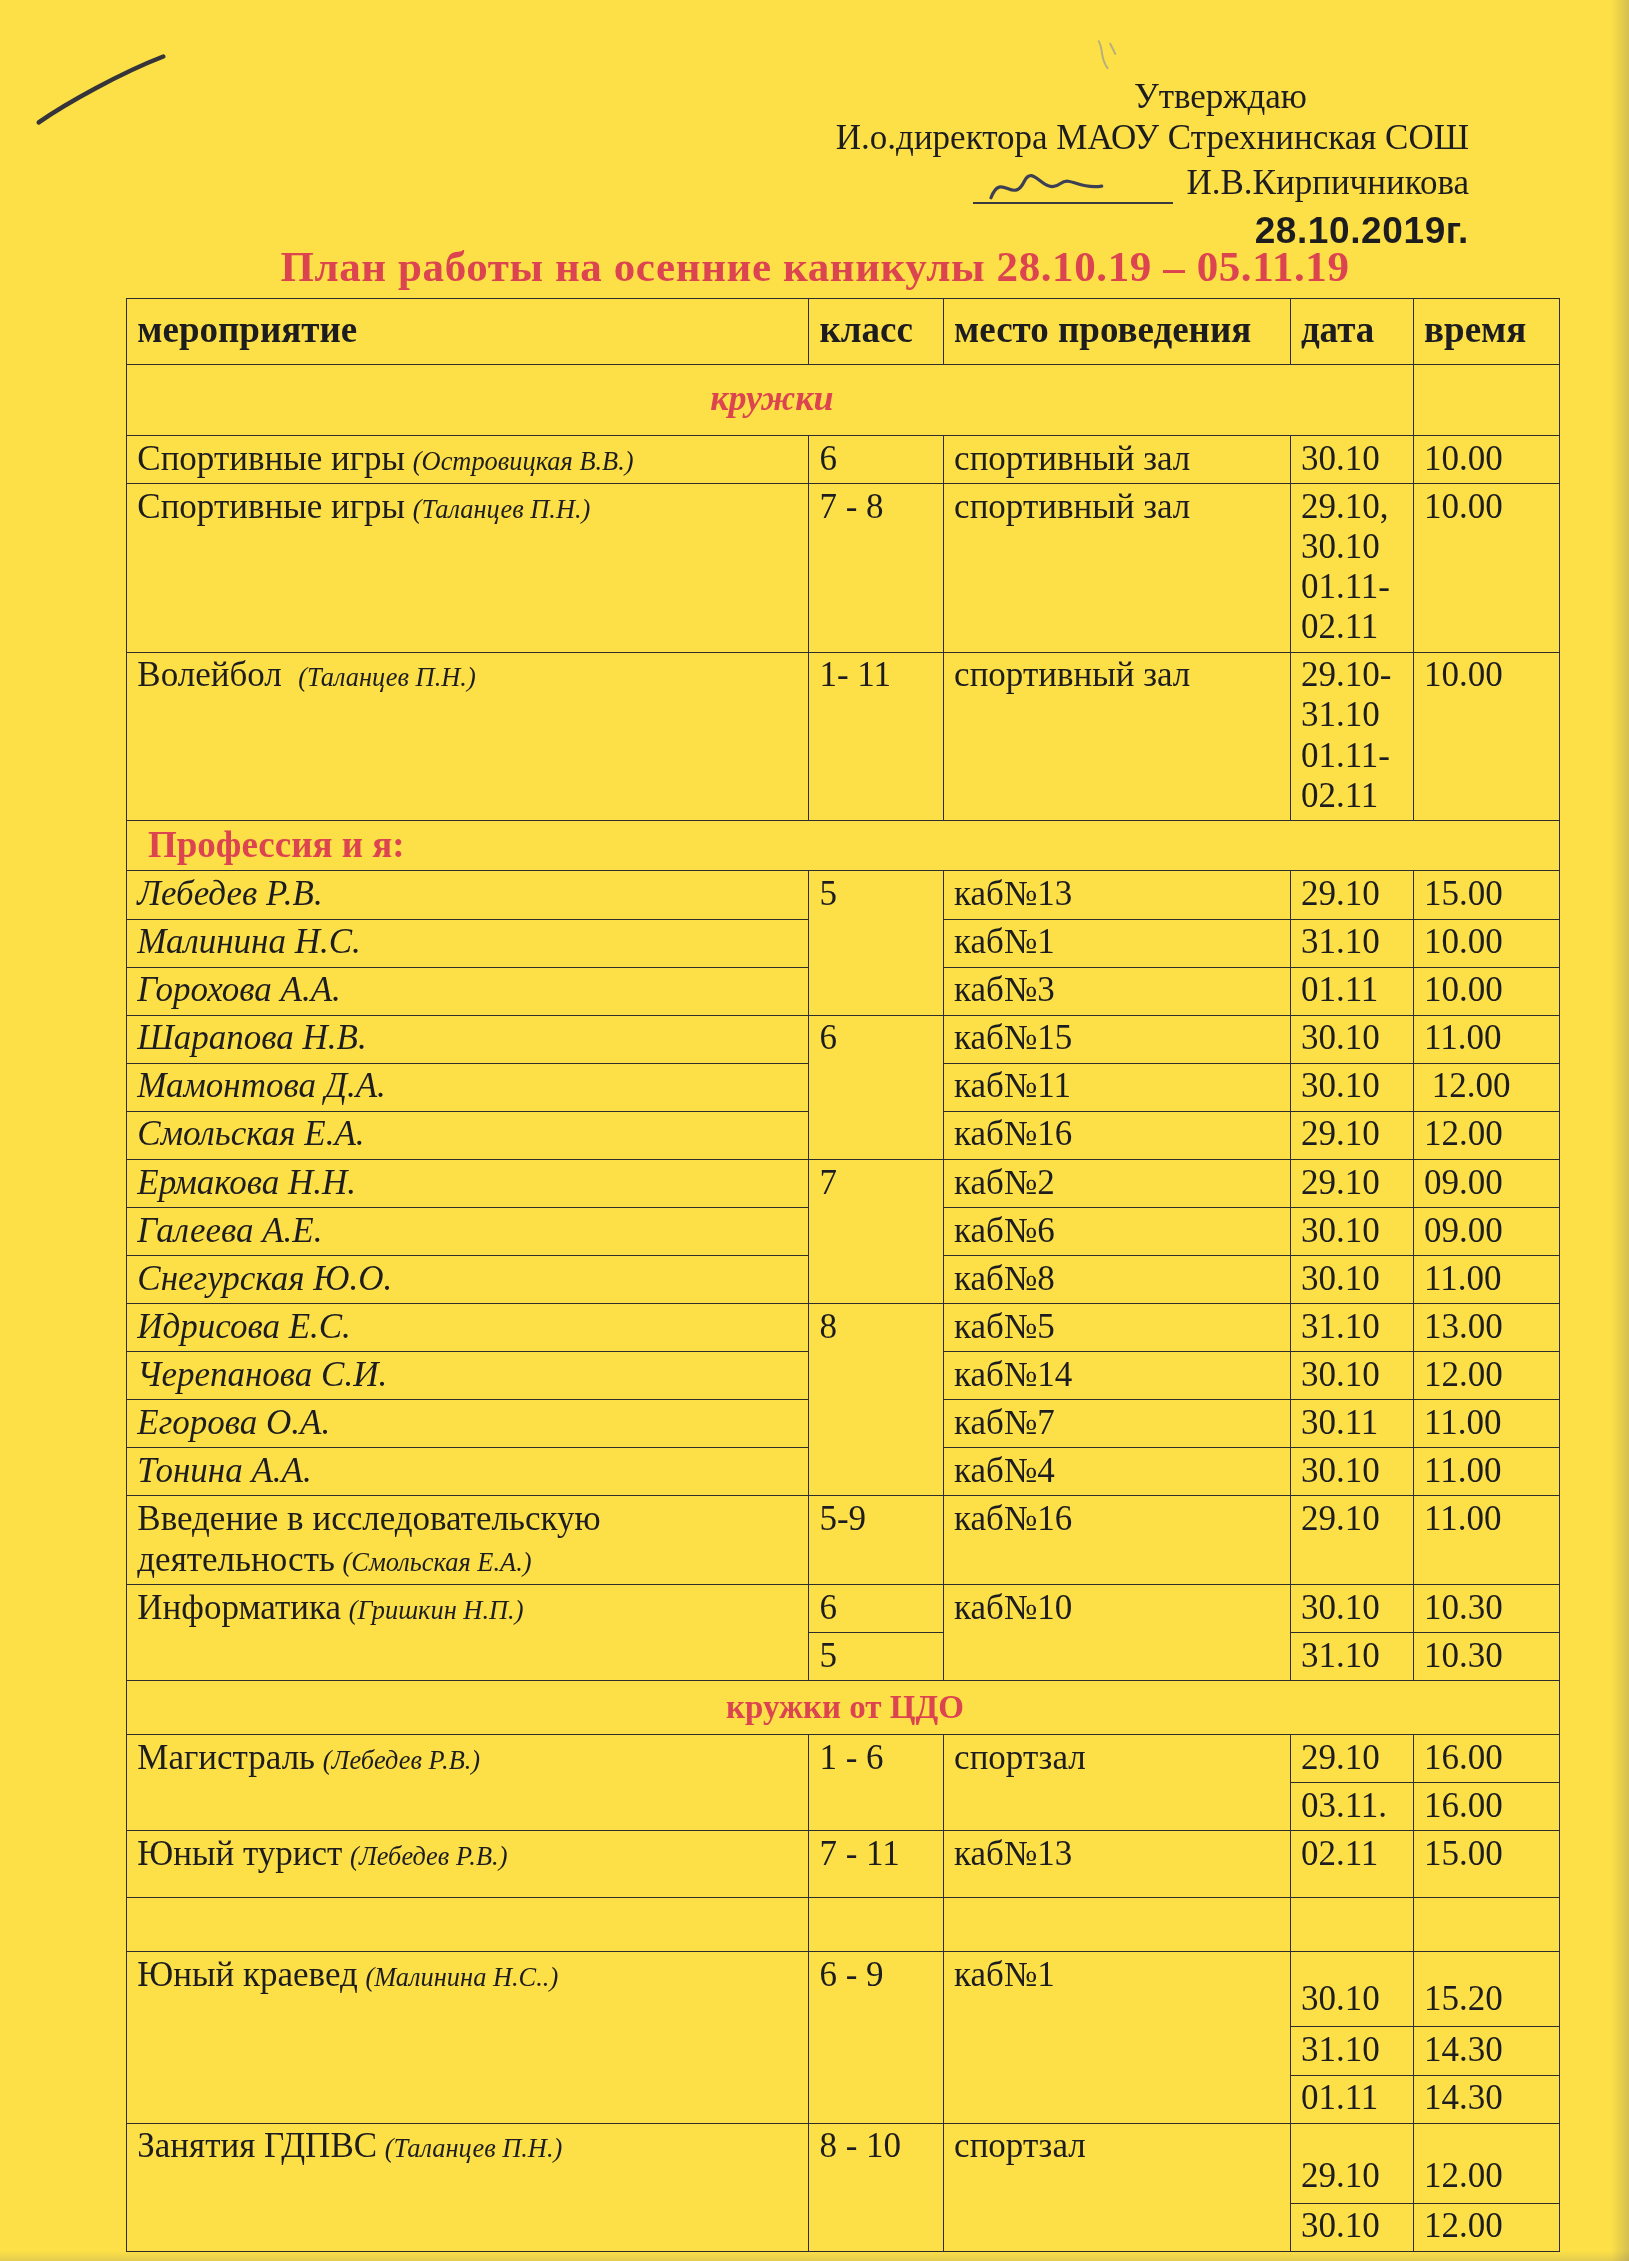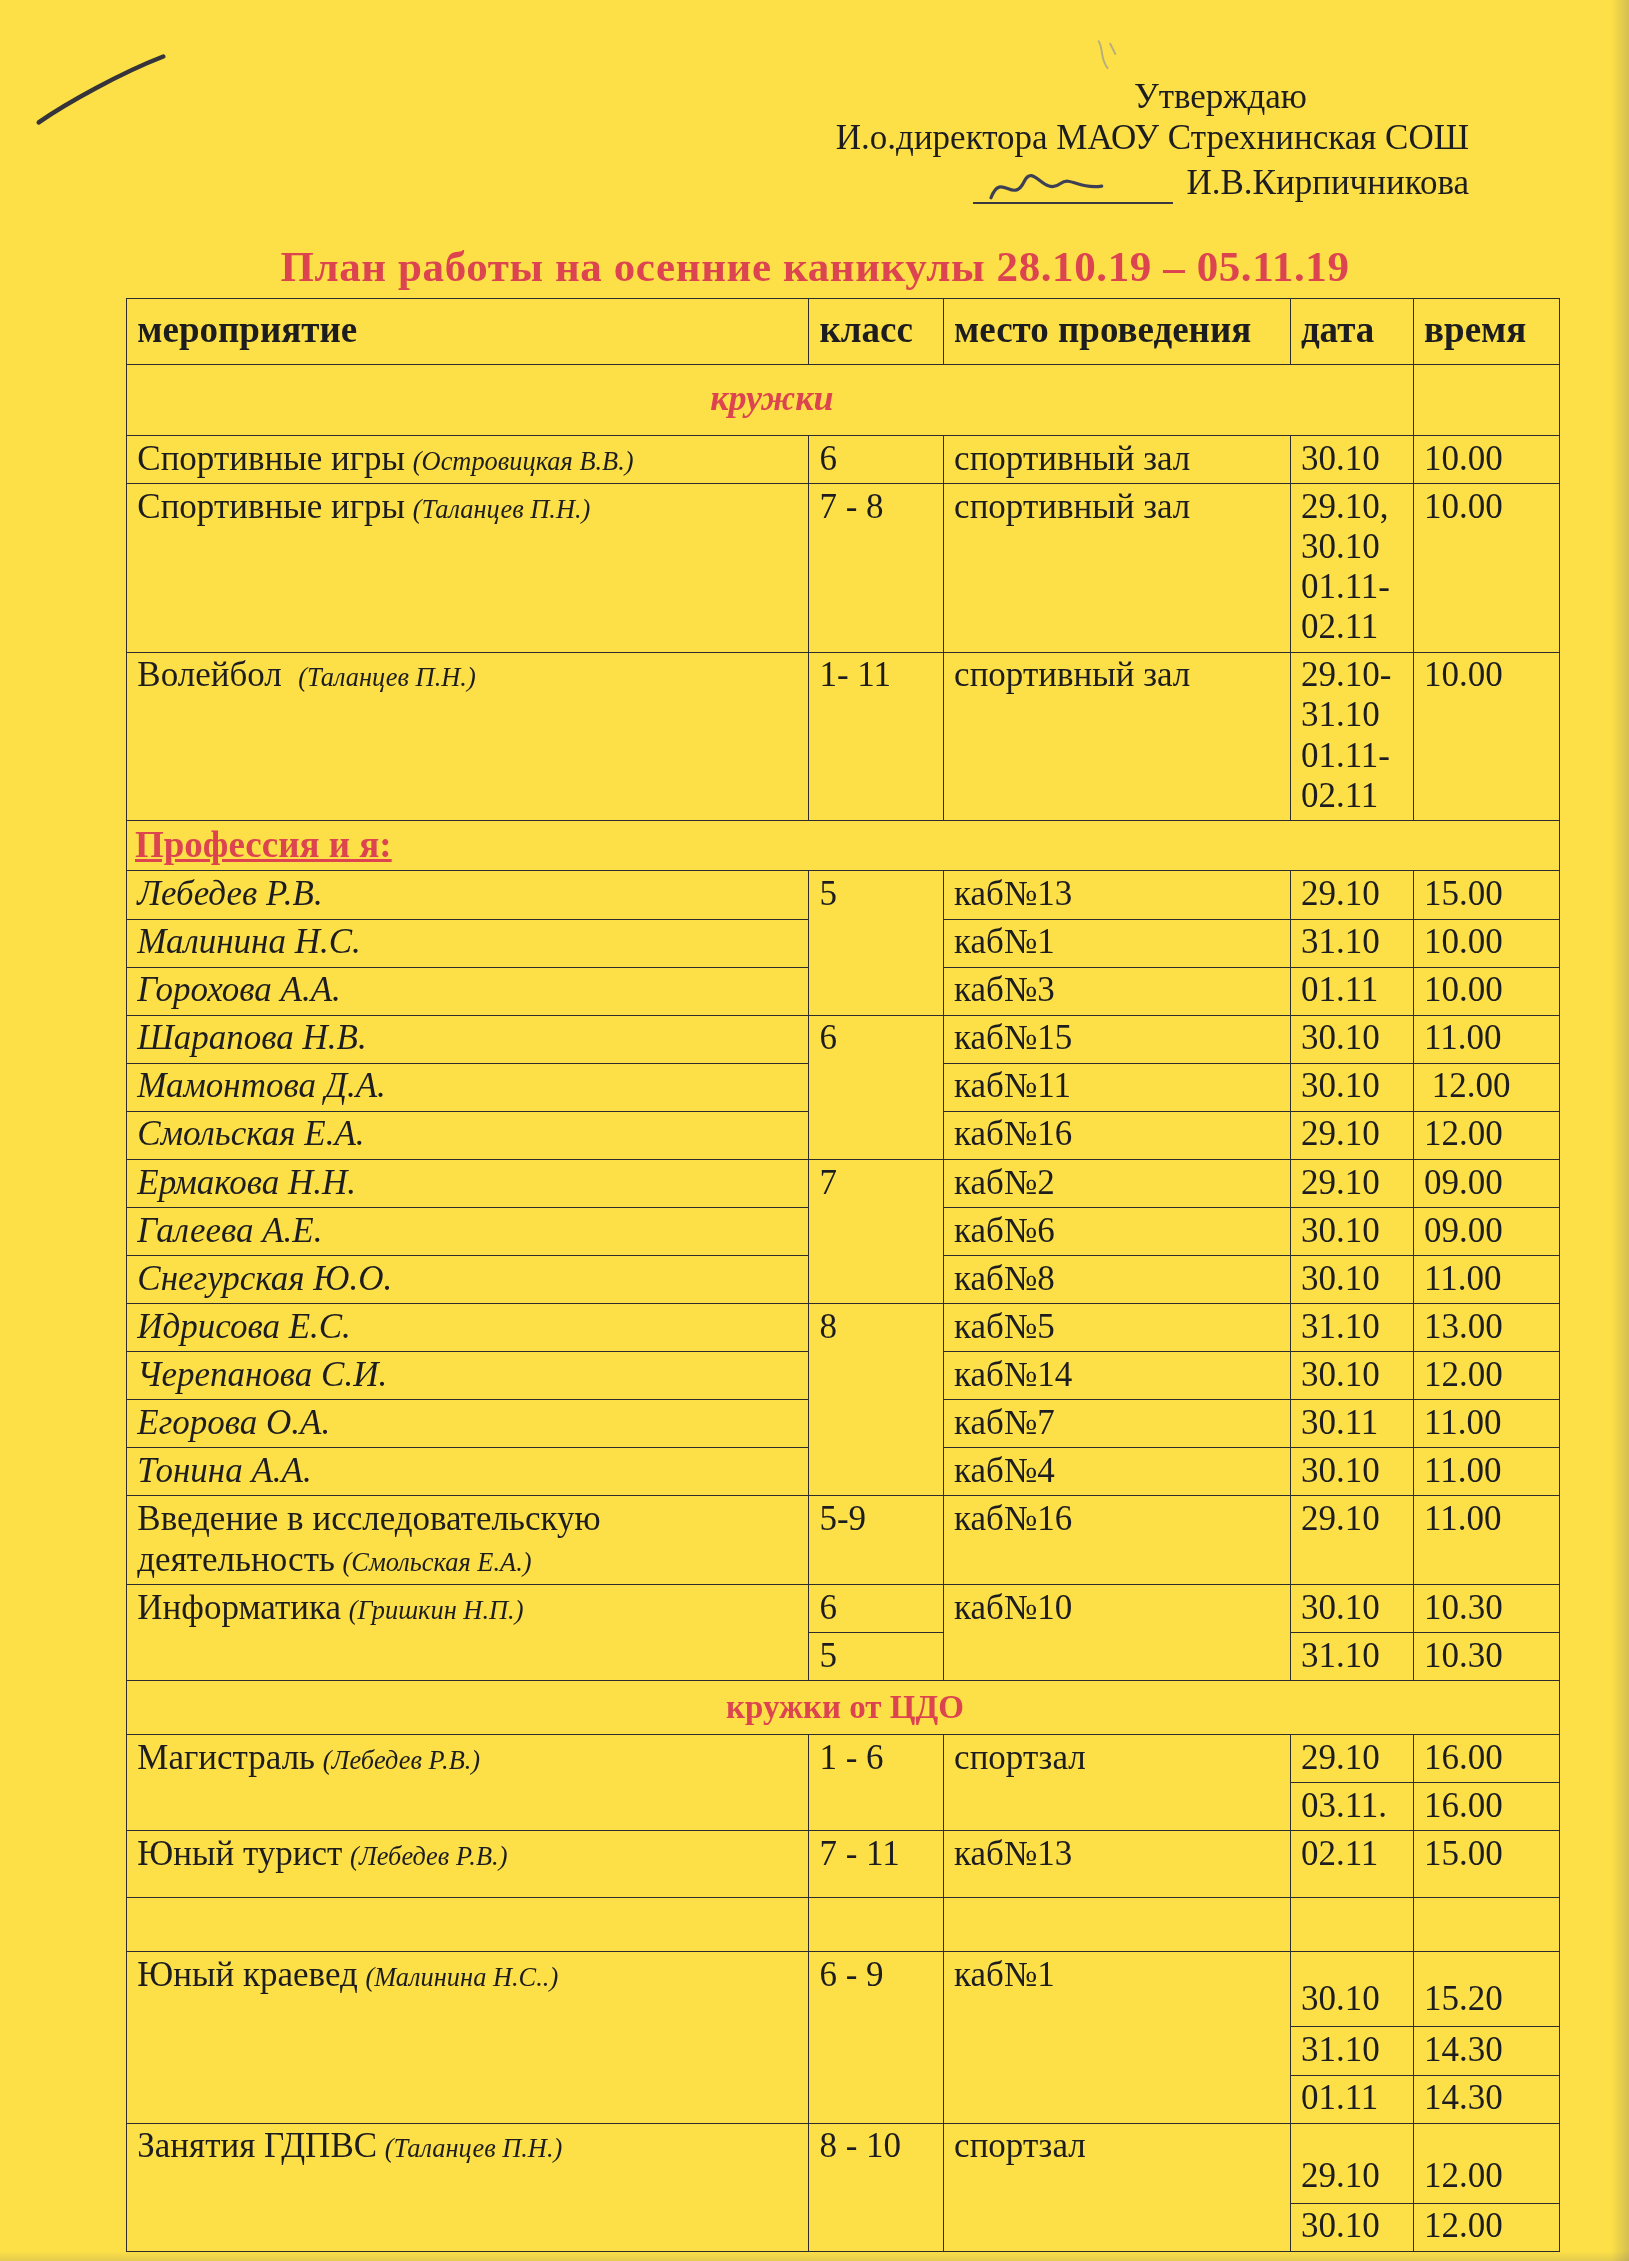--- a/index.html
+++ b/index.html
@@ -68,21 +68,21 @@
     font-size:35px; line-height:1.16;
     overflow:hidden; text-align:left;
   }
   .schedule th { font-size:37px; font-weight:bold; vertical-align:middle; height:66px; }
 
   .teacher { font-size:26.4px; font-style:italic; margin-left:7.7px; white-space:nowrap; }
   .italic-name { font-style:italic;margin-top:28px; }
 
   td.section { color:#dc4450; font-weight:bold; }
   td.sec-center { text-align:center; vertical-align:middle; font-size:36px; height:71px;font-style:italic; }
-  td.sec-left   { vertical-align:middle; font-size:37px; height:49px; padding-left:8px;text-decoration:underline; }
+  td.sec-left   { vertical-align:middle; font-size:37px; height:49px; padding-left:21px; }
   td.sec-cdo    { text-align:center; vertical-align:middle; font-size:33px; height:54px; }
 
   tr.prof-row td { height:46px; }
   td.vtop { vertical-align:top; }
   td.vbottom { vertical-align:bottom; padding-bottom:6.4px; }
   tr.spacer-row td { height:54px; }
   tr.turist-row td { height:67px; }
   td.tall-first { height:75px; }
   td.tall-first-g { height:80px; }
   .dline { line-height:1.15; }
@@ -103,20 +103,21 @@
   <div class="approval">
     <div class="l1">Утверждаю</div>
     <div>И.о.директора МАОУ Стрехнинская СОШ</div>
     <div class="sig-row">
       <span class="sig-line">
         <svg width="148" height="52" viewBox="0 0 230 80">
           <path d="M14,52 C30,10 48,64 66,26 C80,-2 96,50 122,30 C138,18 150,40 186,34" stroke="#3d4055" stroke-width="5" fill="none" stroke-linecap="round"></path>
         </svg>
       </span><span>И.В.Кирпичникова</span>
     </div>
+    <div class="date-line">28.10.2019г.</div>
   </div>
 
   <div class="doc-title">План работы на осенние каникулы 28.10.19 – 05.11.19</div>
 
   <table class="schedule">
     <colgroup>
       <col class="c1">
         <col class="c2">
         <col class="c3">
         <col class="c4">

